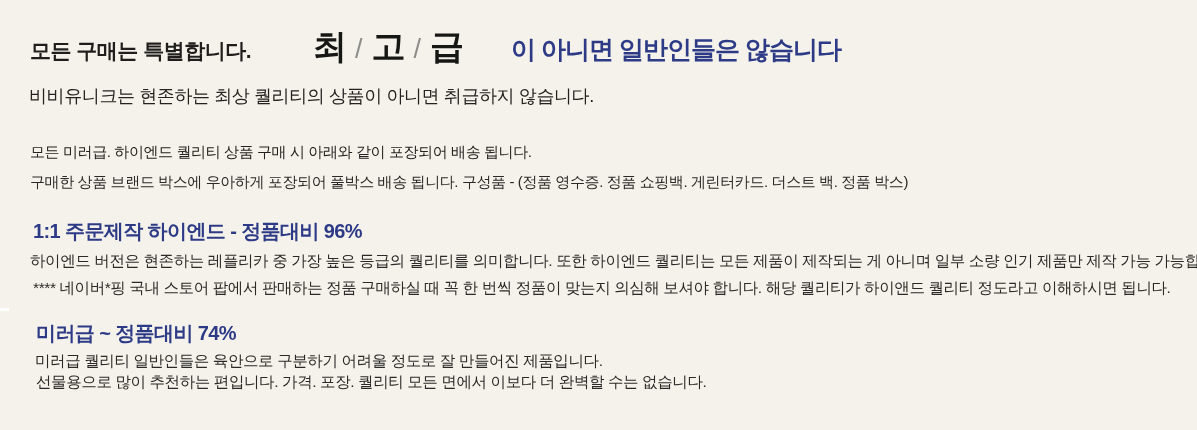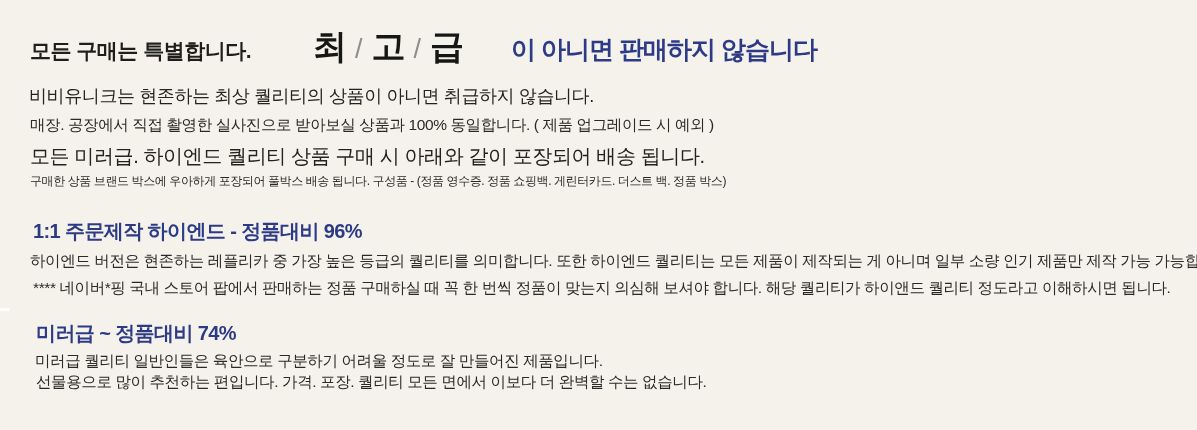--- a/index.html
+++ b/index.html
@@ -60,22 +60,22 @@
     margin-left: 12px;
   }
   
   .t-line {
     position: absolute;
     white-space: nowrap;
     letter-spacing: -0.4px;
   }
   .intro-1 { left: 29px; top: 84px;  font-size: 18px;   color: #232220; }
   .intro-2 { left: 30px; top: 115px; font-size: 15.5px; color: #2a2927; }
-  .intro-3 { left: 30px; top: 143px; font-size: 20px;   color: #232220; }
-  .intro-4 { left: 30px; top: 173px; font-size: 12px;   color: #2a2927; }
+  .intro-3 { left: 30px; top: 143px; font-size: 15px;   color: #232220; }
+  .intro-4 { left: 30px; top: 173px; font-size: 15px;   color: #2a2927; }
   
   .section-title {
     position: absolute;
     font-size: 20px;
     font-weight: 700;
     letter-spacing: -0.6px;
     color: #2d3b87;
     white-space: nowrap;
   }
   .sec1-title { left: 33px; top: 218px; }
@@ -101,25 +101,24 @@
 
   <div class="headline">
     <span class="headline-prefix">모든 구매는 특별합니다.</span>
     <span class="headline-big-group">
       <span class="big-char">최</span>
       <span class="big-slash">/</span>
       <span class="big-char">고</span>
       <span class="big-slash">/</span>
       <span class="big-char">급</span>
     </span>
-    <span class="headline-suffix">이 아니면 판매하지 않습니다</span>
+    <span class="headline-suffix">이 아니면 일반인들은 않습니다</span>
   </div>
 
   <div class="t-line intro-1">비비유니크는 현존하는 최상 퀄리티의 상품이 아니면 취급하지 않습니다.</div>
-  <div class="t-line intro-2">매장. 공장에서 직접 촬영한 실사진으로 받아보실 상품과 100% 동일합니다. ( 제품 업그레이드 시 예외 )</div>
   <div class="t-line intro-3">모든 미러급. 하이엔드 퀄리티 상품 구매 시 아래와 같이 포장되어 배송 됩니다.</div>
   <div class="t-line intro-4">구매한 상품 브랜드 박스에 우아하게 포장되어 풀박스 배송 됩니다.  구성품 - (정품 영수증. 정품 쇼핑백. 게린터카드. 더스트 백. 정품 박스)</div>
 
   <div class="section-title sec1-title">1:1 주문제작 하이엔드 - 정품대비 96%</div>
   <div class="t-line sec1-l1">하이엔드 버전은 현존하는 레플리카 중 가장 높은 등급의 퀄리티를 의미합니다.  또한 하이엔드 퀄리티는 모든 제품이 제작되는 게 아니며 일부 소량 인기 제품만 제작 가능 가능합니다.</div>
   <div class="t-line sec1-l2">**** 네이버*핑 국내 스토어 팝에서 판매하는 정품 구매하실 때 꼭 한 번씩 정품이 맞는지 의심해 보셔야 합니다.  해당 퀄리티가 하이앤드 퀄리티 정도라고 이해하시면 됩니다.</div>
 
   <div class="edge-dash"></div>
 
   <div class="section-title sec2-title">미러급 ~ 정품대비 74%</div>

